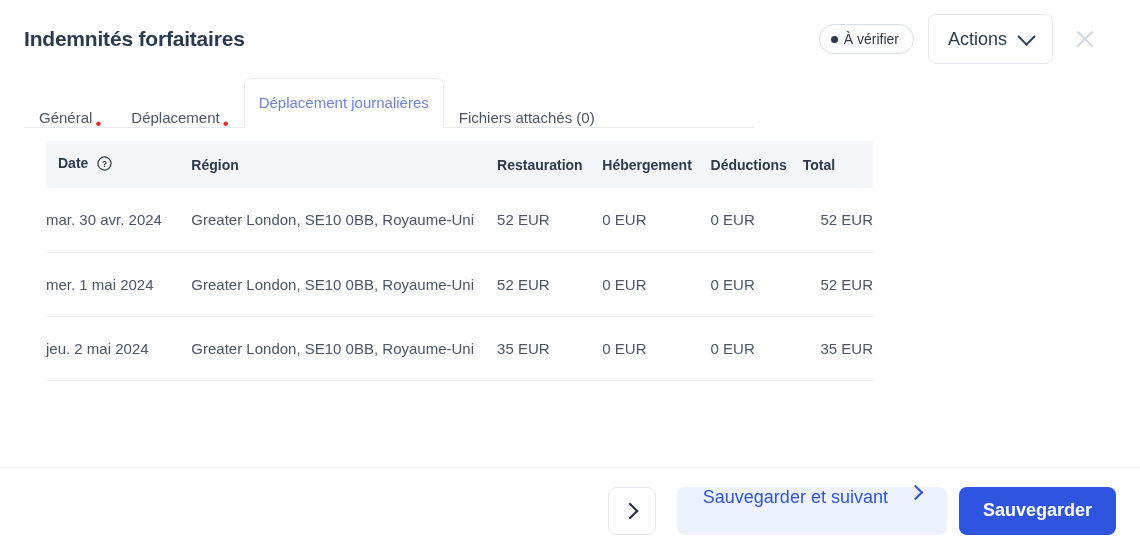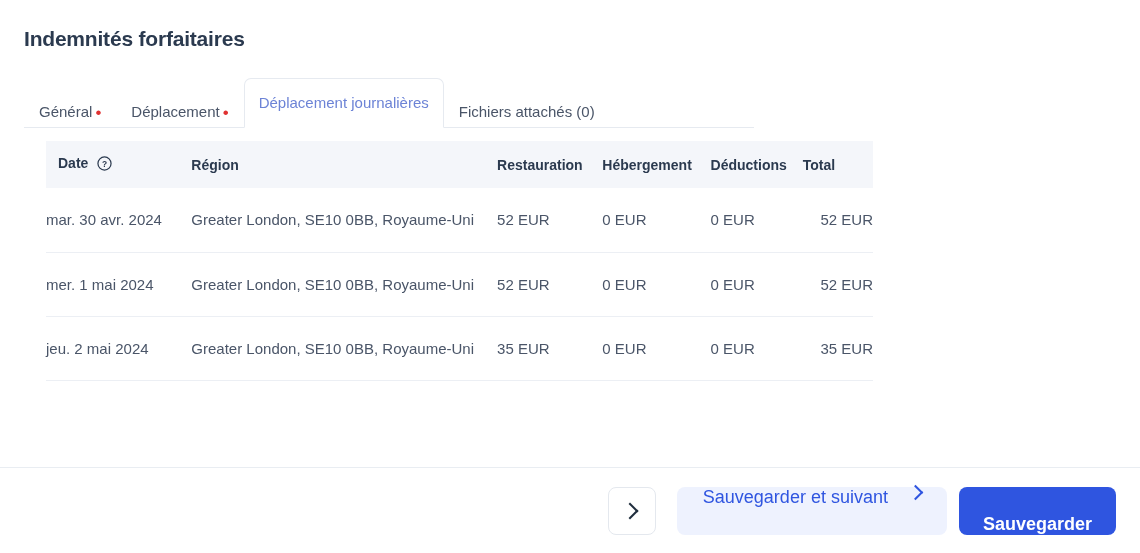--- a/index.html
+++ b/index.html
@@ -112,21 +112,21 @@
   }
   .tabs::after {
     content: "";
     position: absolute;
     left: 0; right: 0; bottom: 0;
     height: 1px;
     background: #e6eaf0;
   }
   .tab {
     display: inline-flex;
-    align-items: center;
+    align-items: flex-end;
     height: 34px;
     padding: 0 14px;
     font-size: 15px;
     color: #4a5568;
     cursor: pointer;
     background: transparent;
     border: 1px solid transparent;
     border-bottom: none;
     box-sizing: border-box;
     white-space: nowrap;
@@ -264,40 +264,60 @@
   .chev-right-blue {
     display: inline-block;
     width: 9px;
     height: 9px;
     border-right: 2px solid #2f55e0;
     border-top: 2px solid #2f55e0;
     transform: rotate(45deg);
   }
   .save-button {
     display: inline-flex;
-    align-items: flex-end;
+    align-items: center;
     justify-content: center;
     height: 48px;
     padding: 0 24px;
     border: none;
     border-radius: 8px;
     background: #2f55e0;
     color: #ffffff;
     font-size: 18px;
     font-weight: bold;
     cursor: pointer;
     white-space: nowrap;
   }
 </style>
 </head>
 <body>
 
 <div class="header">
   <div class="page-title">Indemnités forfaitaires</div>
 
+  <div class="header-right">
+
+    <div class="status-badge">
+      <span class="status-dot"></span>
+      <span>À vérifier</span>
+    </div>
+
+    <div class="actions-button">
+      <span>Actions</span>
+      <span class="chev-down"></span>
+    </div>
+
+    <button class="close-button">
+      <svg width="22" height="22" viewBox="0 0 22 22">
+        <line x1="4" y1="4" x2="18" y2="18" stroke="#cfd6de" stroke-width="2" stroke-linecap="round"></line>
+        <line x1="18" y1="4" x2="4" y2="18" stroke="#cfd6de" stroke-width="2" stroke-linecap="round"></line>
+      </svg>
+    </button>
+
+  </div>
 </div>
 
 <div class="tabs-wrap">
   <div class="tabs">
 
     <div class="tab">
       <span>Général</span>
       <span class="tab-dot">•</span>
     </div>
 

